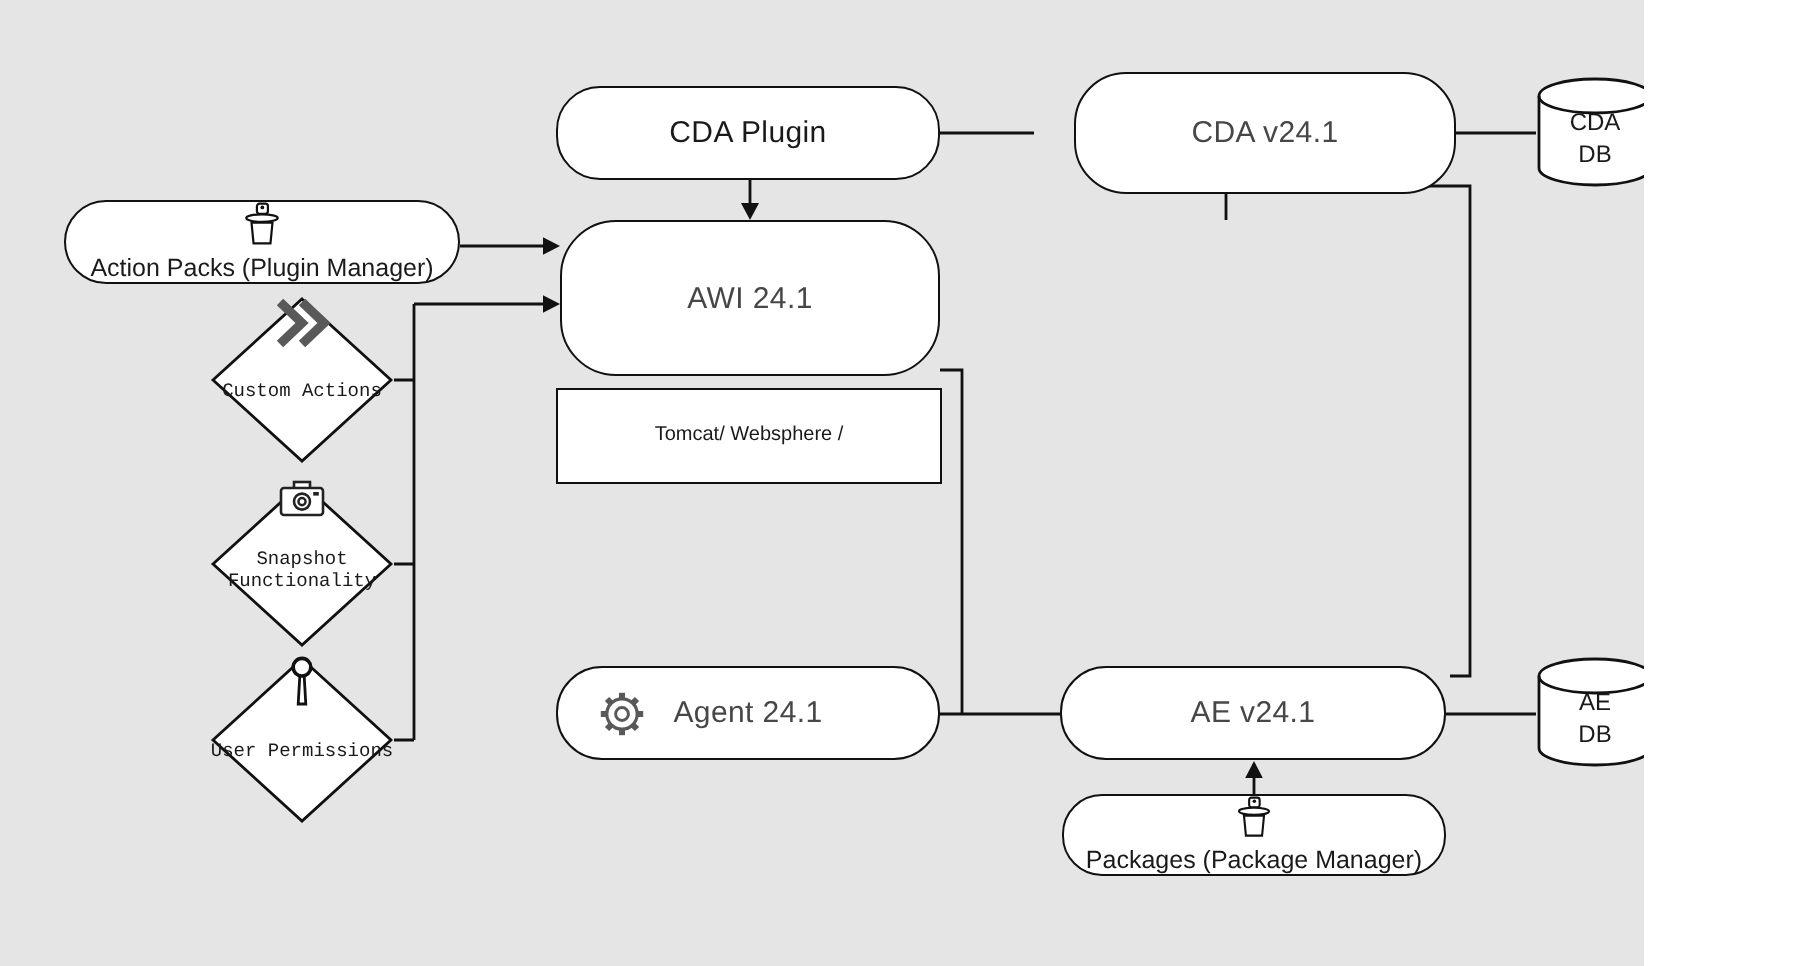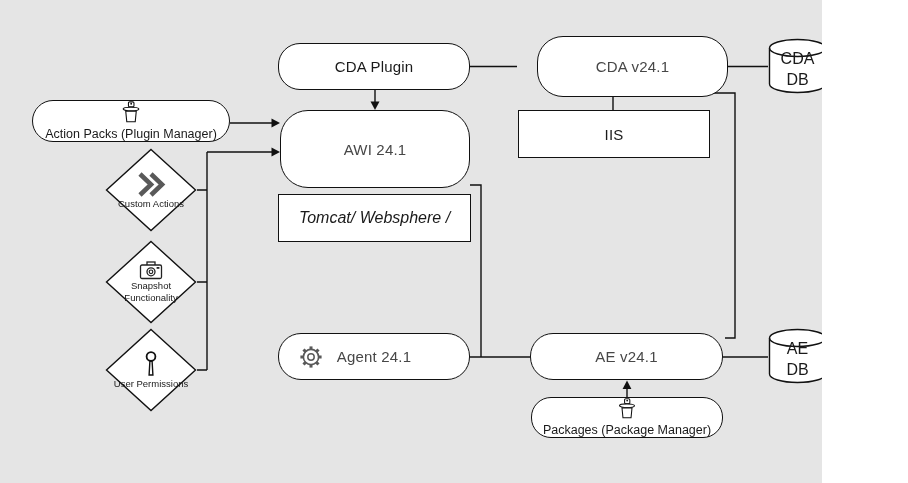--- a/index.html
+++ b/index.html
@@ -9,33 +9,33 @@
   }
   #wires{position:absolute;left:0;top:0;}
   .box{
     position:absolute;box-sizing:border-box;background:#ffffff;
     border:1.4px solid #111111;display:flex;align-items:center;justify-content:center;
     text-align:center;
   }
   .lbl{font-size:15px;letter-spacing:.2px;}
   .gray{color:#474747;}
   .small-lbl{font-size:12.5px;color:#1a1a1a;white-space:nowrap;}
-  .two-line{font-size:16px;line-height:1.35;font-style:italic;}
+  .two-line{font-size:10px;line-height:1.35;}
   .iconbox{display:flex;align-items:center;justify-content:space-between;gap:4px;padding:0 4px;flex-direction:column;}
   .cyl{position:absolute;width:59px;height:56px;}
   .cyl-label{
     position:absolute;left:0;top:10px;width:59px;height:44px;display:flex;flex-direction:column;
-    align-items:center;justify-content:center;font-size:16px;line-height:1.3;color:#1a1a1a;
+    align-items:center;justify-content:center;font-size:12px;line-height:1.3;color:#1a1a1a;
   }
   .diamond{position:absolute;width:92px;height:84px;}
   .diamond svg.dshape{position:absolute;left:0;top:0;}
   .dshape polygon{fill:#ffffff;stroke:#111111;stroke-width:1.4;}
   .dcontent{
     position:absolute;left:0;top:0;width:92px;height:84px;display:flex;flex-direction:column;
-    align-items:center;justify-content:center;gap:0;
+    align-items:center;justify-content:flex-start;gap:15px;font-family:Liberation Mono, monospace;
   }
   .dlabel{font-size:9.5px;line-height:1.2;color:#1a1a1a;text-align:center;white-space:nowrap;}
   .gear-slot{position:absolute;left:20px;top:50%;transform:translateY(-50%);width:24px;height:24px;}
   .wire{stroke:#111111;stroke-width:1.4;fill:none;}
   .arrow{fill:#111111;stroke:none;}
   .icon-stroke{stroke:#111111;stroke-width:1.3;fill:#ffffff;}
 </style>
 </head>
 <body>
 
@@ -85,23 +85,20 @@
       <ellipse class="icon-stroke" cx="11" cy="9.5" rx="9.3" ry="2.2"></ellipse>
       <path class="icon-stroke" d="M4.8,12.2 H17.2 L16,24.5 H6 Z"></path>
     </svg>
     <span class="small-lbl">Action Packs (Plugin Manager)</span>
   </div>
 
   <div class="box" style="left:280px;top:110px;width:190px;height:78px;border-radius:28px;">
     <span class="lbl gray">AWI 24.1</span>
   </div>
 
-  <div class="box" style="left:518px;top:110px;width:192px;height:48px;">
-    <span class="lbl">IIS</span>
-  </div>
 
   <div class="box" style="left:278px;top:194px;width:193px;height:48px;">
     <div class="two-line">
       <div>Tomcat/ Websphere /</div>
     </div>
   </div>
 
   <div class="diamond" style="left:105px;top:148px;">
     <svg class="dshape" width="92" height="84" viewBox="0 0 92 84">
       <polygon points="46,1.5 90.5,42 46,82.5 1.5,42"></polygon>

